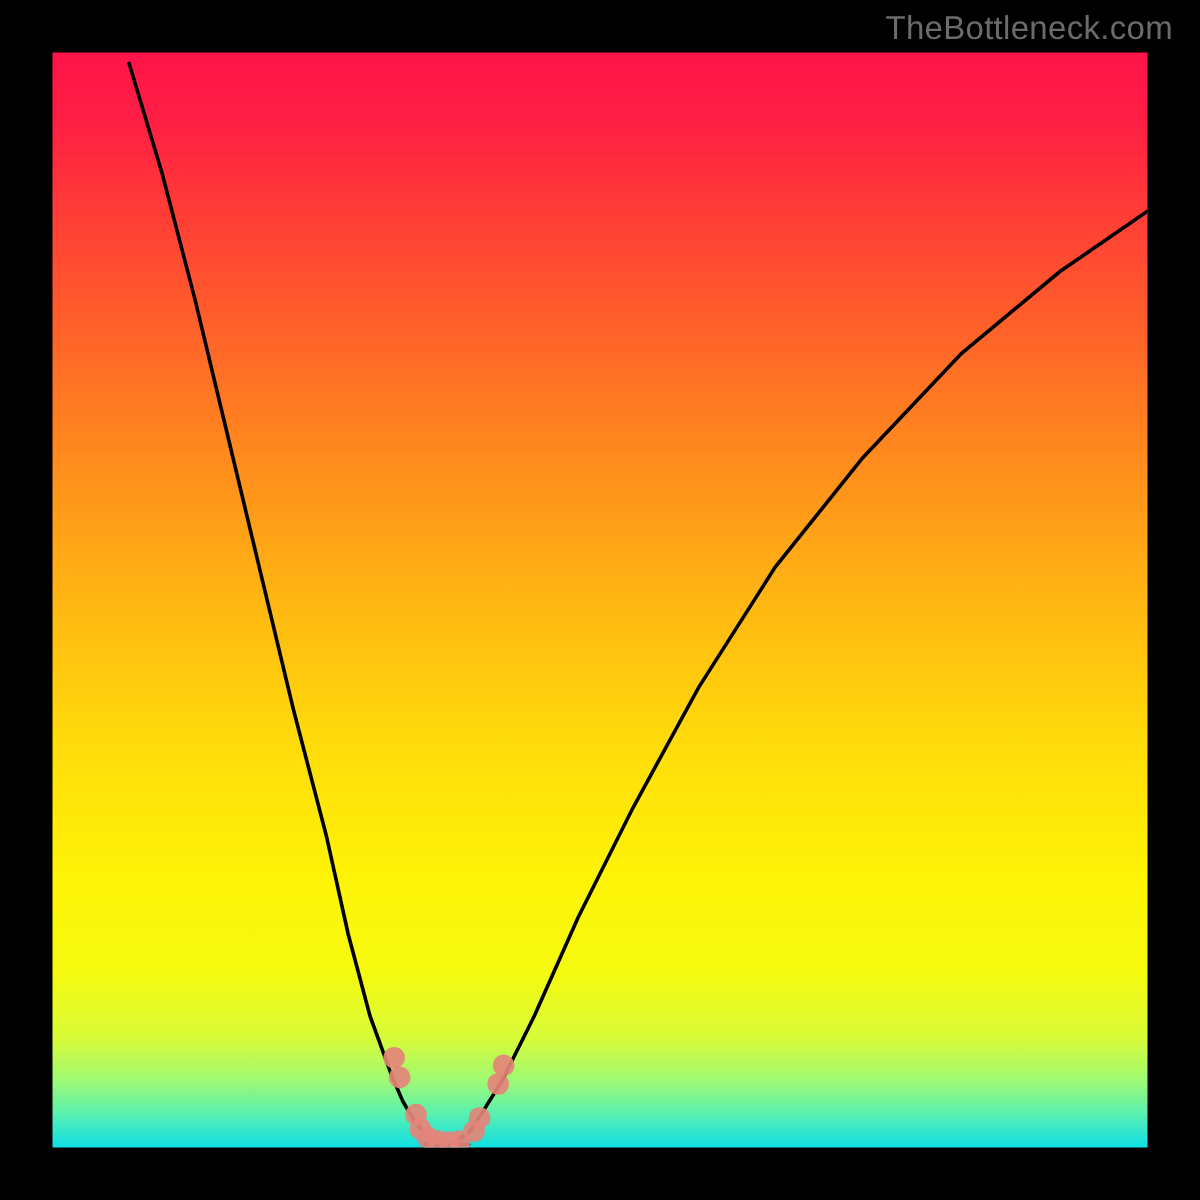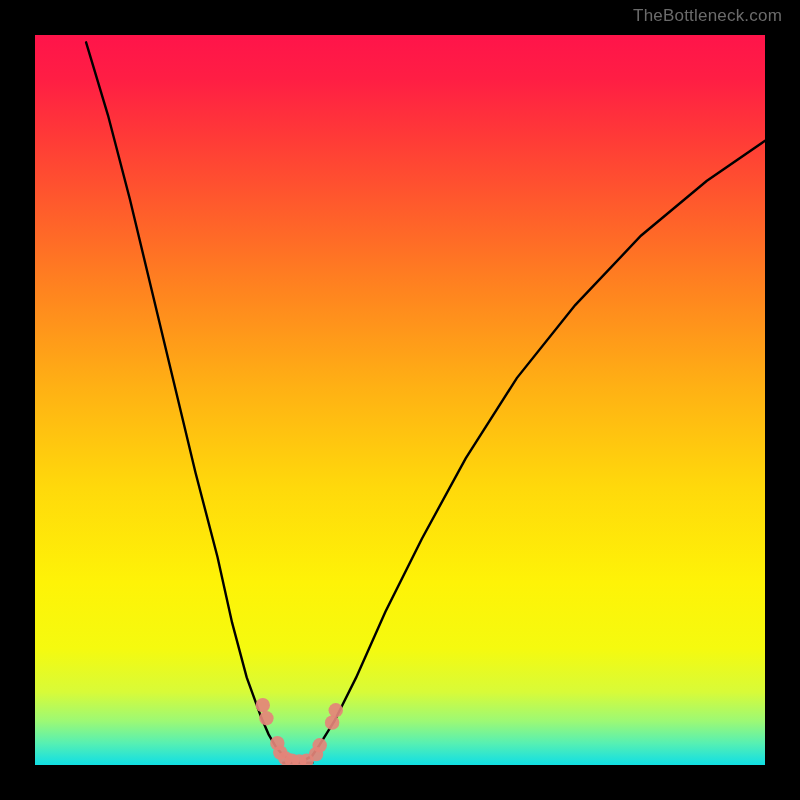--- a/index.html
+++ b/index.html
@@ -37,21 +37,21 @@
       #57f0b2 97%,
       #27e4d5 99%,
       #11dfe3 100%
     );
   }
   .watermark {
     position: absolute;
     top: 6px;
     right: 18px;
     color: #6b6b6b;
-    font-size: 17px;
+    font-size: 22px;
     font-weight: 500;
     letter-spacing: 0.2px;
   }
   svg.curves {
     position: absolute;
     left: 0;
     top: 0;
     width: 730px;
     height: 730px;
   }

